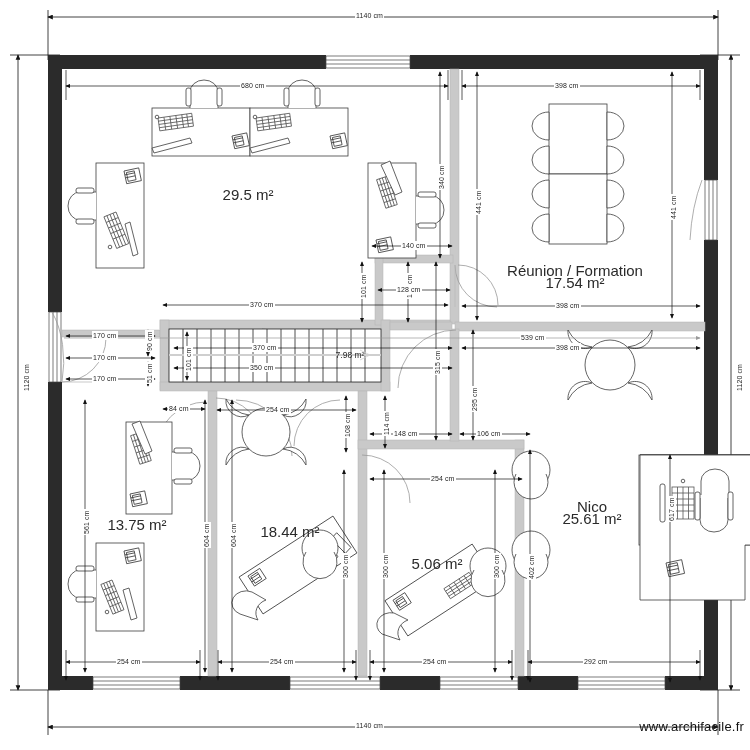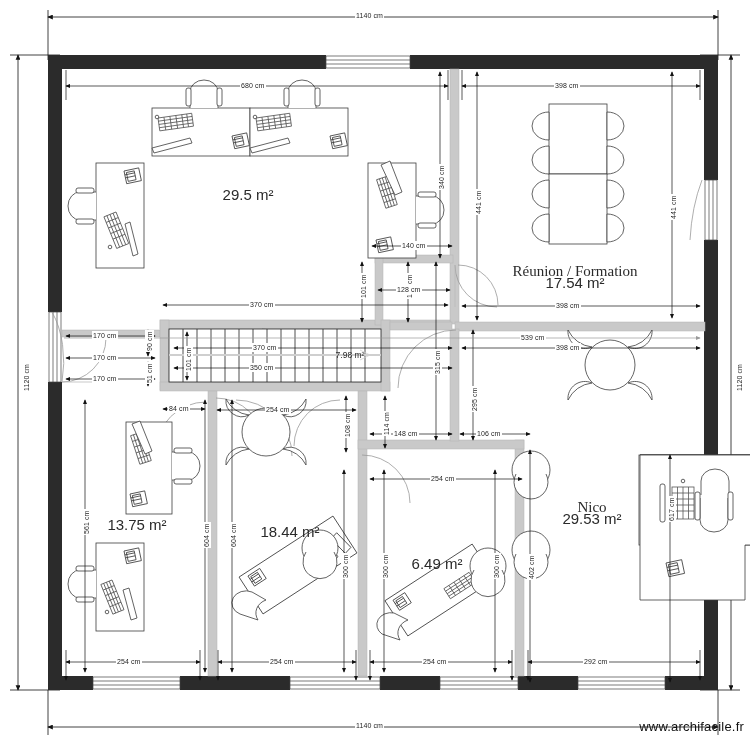--- a/index.html
+++ b/index.html
@@ -5,21 +5,21 @@
   html,body{margin:0;padding:0;background:#ffffff;}
   body{width:750px;height:750px;overflow:hidden;
        font-family:"Liberation Sans","DejaVu Sans",sans-serif;color:#1a1a1a;}
   #plan{position:relative;width:750px;height:750px;}
   svg.layer{position:absolute;left:0;top:0;width:750px;height:750px;}
   .lbl{position:absolute;font-size:7px;color:#1f1f1f;white-space:nowrap;
        background:#fff;padding:0 1px;line-height:9px;letter-spacing:.1px;}
   .lbl.v{transform-origin:0 0;}
   .room{position:absolute;font-size:15px;color:#2a2a2a;text-align:center;
         white-space:nowrap;line-height:12px;}
-  .room .nm{display:block;font-family:Liberation Serif, serif;}
+  .room .nm{display:block;}
   .room .ar{display:block;}
   .wm{position:absolute;right:6px;bottom:16px;font-size:13px;color:#111;
       letter-spacing:.2px;}
 </style>
 </head>
 <body>
 
 <div id="plan">
 
   <svg class="layer" viewBox="0 0 750 750">
@@ -514,25 +514,25 @@
   <div class="room" style="left:97px;top:519px;width:80px;">
     <span class="nm"></span>
     <span class="ar">13.75 m²</span>
   </div>
   <div class="room" style="left:250px;top:526px;width:80px;">
     <span class="nm"></span>
     <span class="ar">18.44 m²</span>
   </div>
   <div class="room" style="left:398px;top:558px;width:78px;">
     <span class="nm"></span>
-    <span class="ar">6.49 m²</span>
+    <span class="ar">5.06 m²</span>
   </div>
   <div class="room" style="left:552px;top:501px;width:80px;">
     <span class="nm">Nico</span>
-    <span class="ar">29.53 m²</span>
+    <span class="ar">25.61 m²</span>
   </div>
 
   <div class="lbl" style="left:355px;top:11px;">1140 cm</div>
   <div class="lbl" style="left:355px;top:721px;">1140 cm</div>
   <div class="lbl v" style="left:22px;top:392px;transform:rotate(-90deg);">1120 cm</div>
   <div class="lbl v" style="left:735px;top:392px;transform:rotate(-90deg);">1120 cm</div>
 
   <div class="lbl" style="left:240px;top:81px;">680 cm</div>
   <div class="lbl" style="left:554px;top:81px;">398 cm</div>
 

